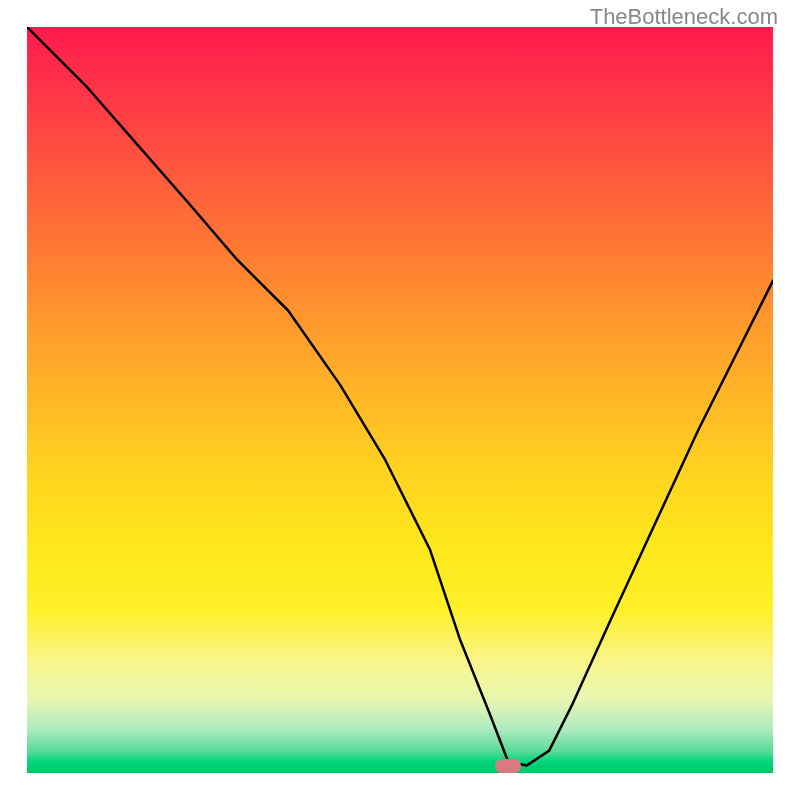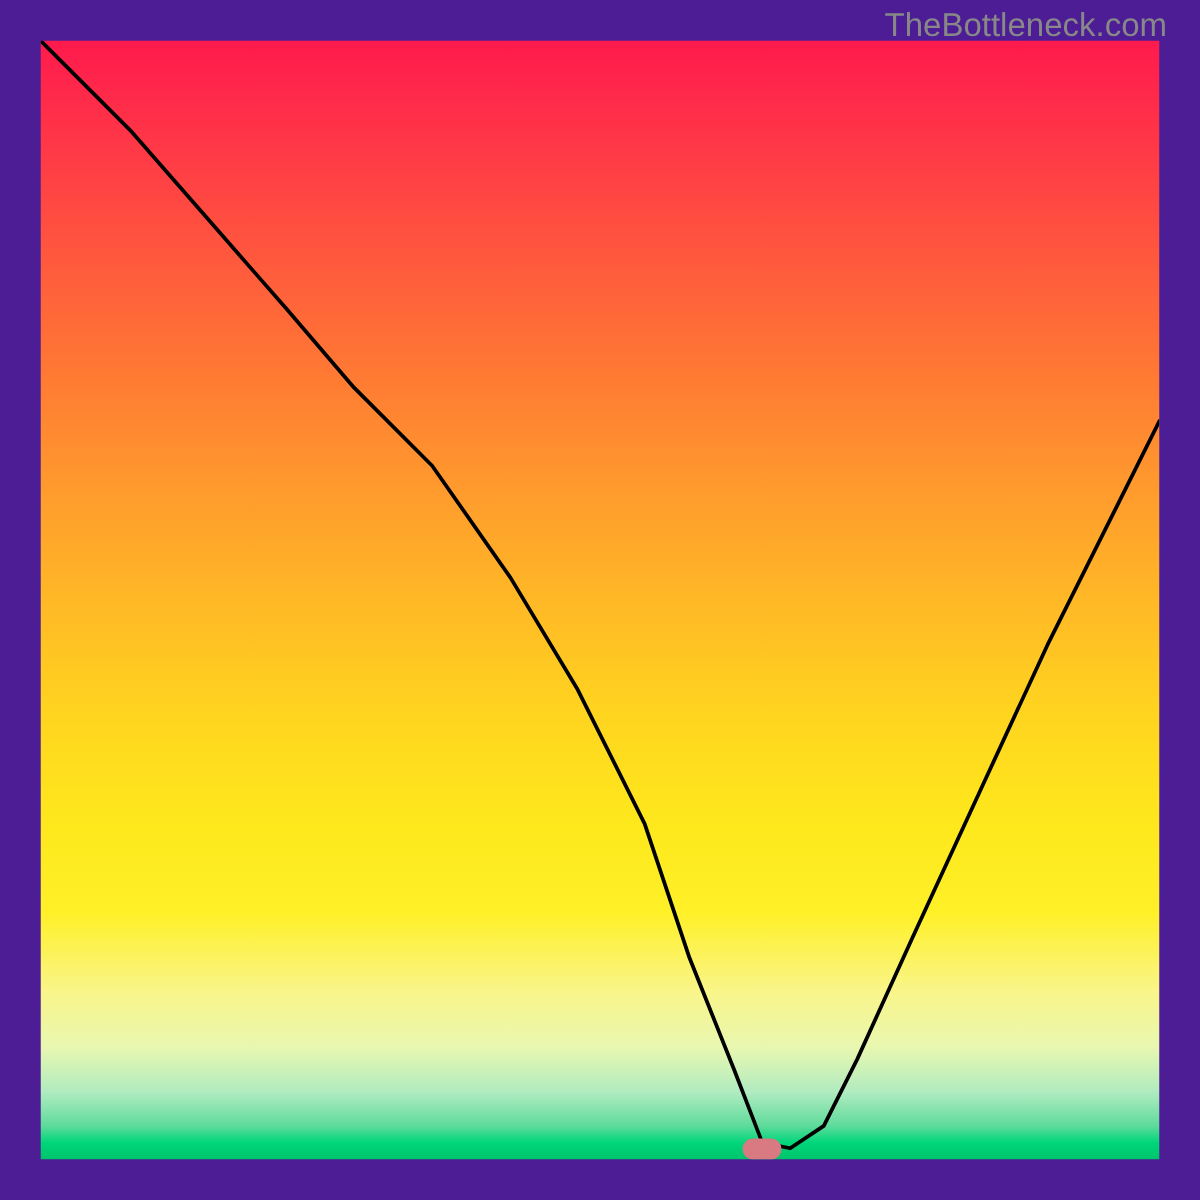--- a/index.html
+++ b/index.html
@@ -8,21 +8,21 @@
     background: #000;
     width: 800px;
     height: 800px;
     overflow: hidden;
     font-family: Arial, sans-serif;
   }
   .container {
     position: relative;
     width: 800px;
     height: 800px;
-    background: #4c1d95;
+    background: #ffffff;
   }
   .watermark {
     position: absolute;
     top: 4px;
     right: 22px;
     color: #888;
     font-size: 22px;
     font-weight: 500;
     z-index: 10;
   }

